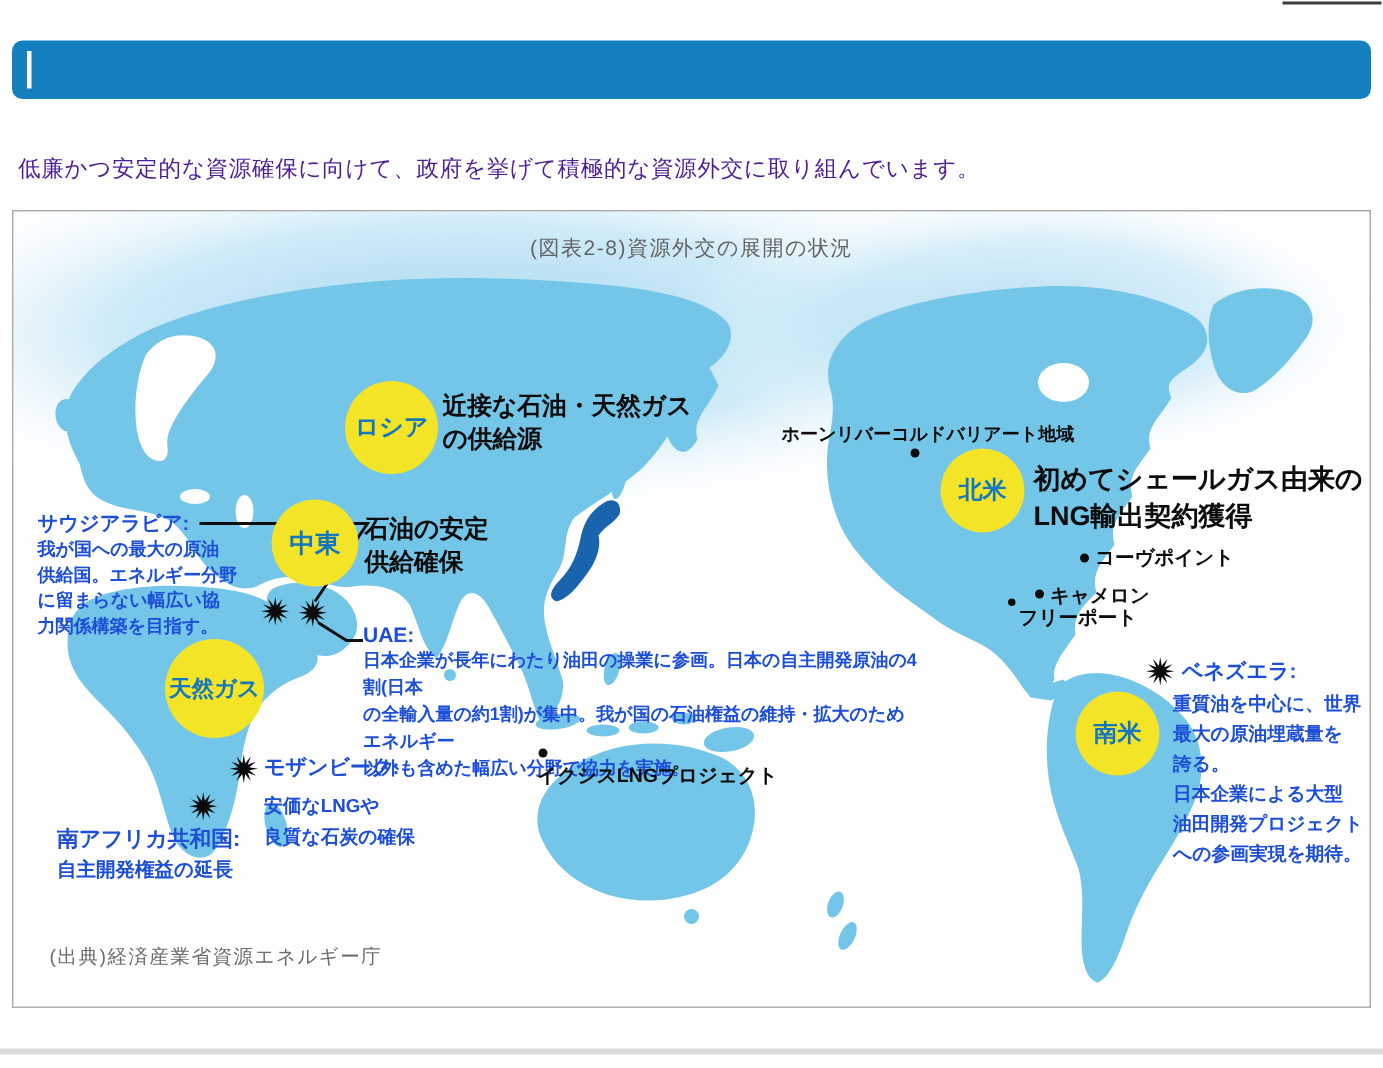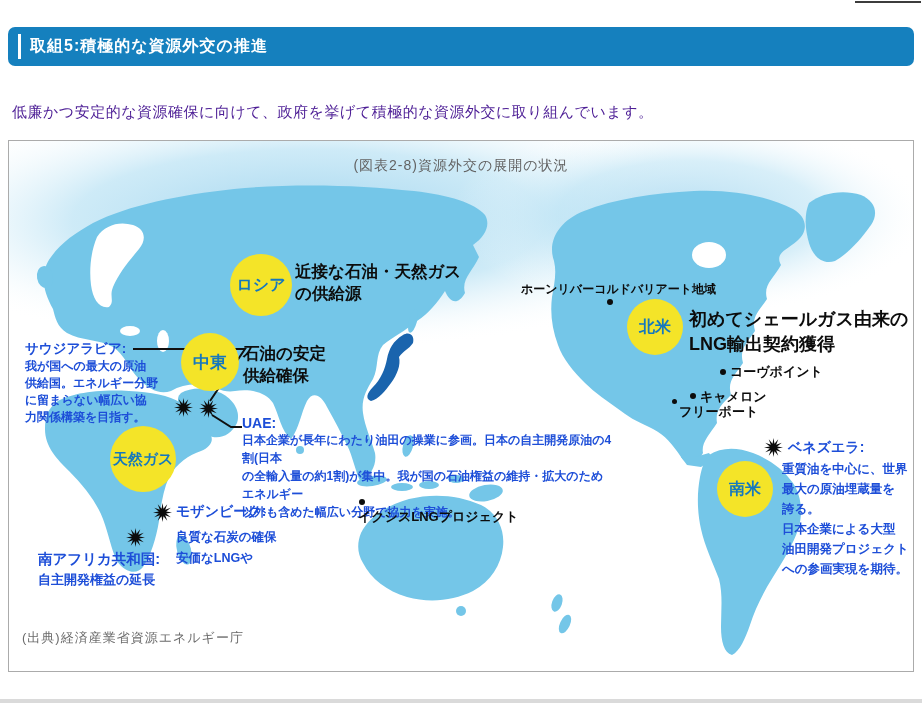--- a/index.html
+++ b/index.html
@@ -7,21 +7,21 @@
   
   .top-fragment{position:absolute;left:855px;top:1px;width:66px;height:2px;background:#3c3c3c;}
   
   .header-bar{position:absolute;left:8px;top:27px;width:906px;height:39px;background:var(--header-bar,#1580be);border-radius:7px;display:flex;align-items:center;}
   .header-stripe{position:absolute;left:10px;top:7px;width:3px;height:25px;background:#fff;}
   .header-title{margin-left:22px;color:#fff;font-size:16px;font-weight:bold;letter-spacing:1px;}
   .intro{position:absolute;left:12px;top:88px;font-size:15px;color:#4c1d95;letter-spacing:0.5px;}
   
   .panel{position:absolute;left:8px;top:140px;width:904px;height:530px;border:1px solid #ababab;background:#fff;}
   .fig-title{position:absolute;left:0;top:16px;width:100%;text-align:center;font-size:14px;color:#636363;letter-spacing:1px;}
-  .fig-source{position:absolute;left:13px;top:488px;font-size:13px;color:#6b6b6b;letter-spacing:1px;text-align:right;}
+  .fig-source{position:absolute;left:24px;top:488px;font-size:13px;color:#6b6b6b;letter-spacing:1px;text-align:right;}
   .map{position:absolute;left:0;top:0;width:904px;height:530px;}
   .map .land{fill:var(--land,#74c6e8);}
   .map .white{fill:#ffffff;}
   .map .japan{fill:var(--japan-highlight,#1a64ad);}
   .map .lead{fill:none;stroke:#101010;stroke-width:2;}
   
   .circle{position:absolute;border-radius:50%;background:var(--circle-yellow,#f4e428);display:flex;align-items:center;justify-content:center;}
   .circle span{color:var(--circle-text,#1578be);font-weight:bold;}
   .c-russia{left:221px;top:113px;width:62px;height:62px;}
   .c-russia span{font-size:16px;}
@@ -62,21 +62,20 @@
   .star polygon{fill:#0c0c0c;}
   .bottom-divider{position:absolute;left:0;top:699px;width:922px;height:4px;background:#dadada;}
 </style>
 </head>
 <body>
 
 <div class="top-fragment"></div>
 
 <div class="header-bar">
   <span class="header-stripe"></span>
-  <span class="header-title">取組5:積極的な資源外交の推進</span>
 </div>
 
 <p class="intro">低廉かつ安定的な資源確保に向けて、政府を挙げて積極的な資源外交に取り組んでいます。</p>
 
 <div class="panel">
 
   <svg class="map" viewBox="0 0 904 530">
     <defs>
       <radialGradient id="washA" cx="50%" cy="50%" r="50%">
         <stop offset="0%" stop-color="#9ed3ee" stop-opacity="0.95"></stop>
@@ -158,22 +157,22 @@
 
   <div class="note n-uae">
     <div class="nt">UAE:</div>
     <div class="nl">日本企業が長年にわたり油田の操業に参画。日本の自主開発原油の4割(日本</div>
     <div class="nl">の全輸入量の約1割)が集中。我が国の石油権益の維持・拡大のためエネルギー</div>
     <div class="nl">以外も含めた幅広い分野で協力を実施。</div>
   </div>
 
   <div class="note n-mozambique">
     <div class="nt">モザンビーク:</div>
+    <div class="nl">安価なLNGや</div>
     <div class="nl">良質な石炭の確保</div>
-    <div class="nl">安価なLNGや</div>
   </div>
 
   <div class="note n-southafrica-title">南アフリカ共和国:</div>
   <div class="note n-southafrica-line">自主開発権益の延長</div>
 
   <div class="note n-venezuela-title">ベネズエラ:</div>
   <div class="note n-venezuela">
     <div class="nl">重質油を中心に、世界</div>
     <div class="nl">最大の原油埋蔵量を</div>
     <div class="nl">誇る。</div>

